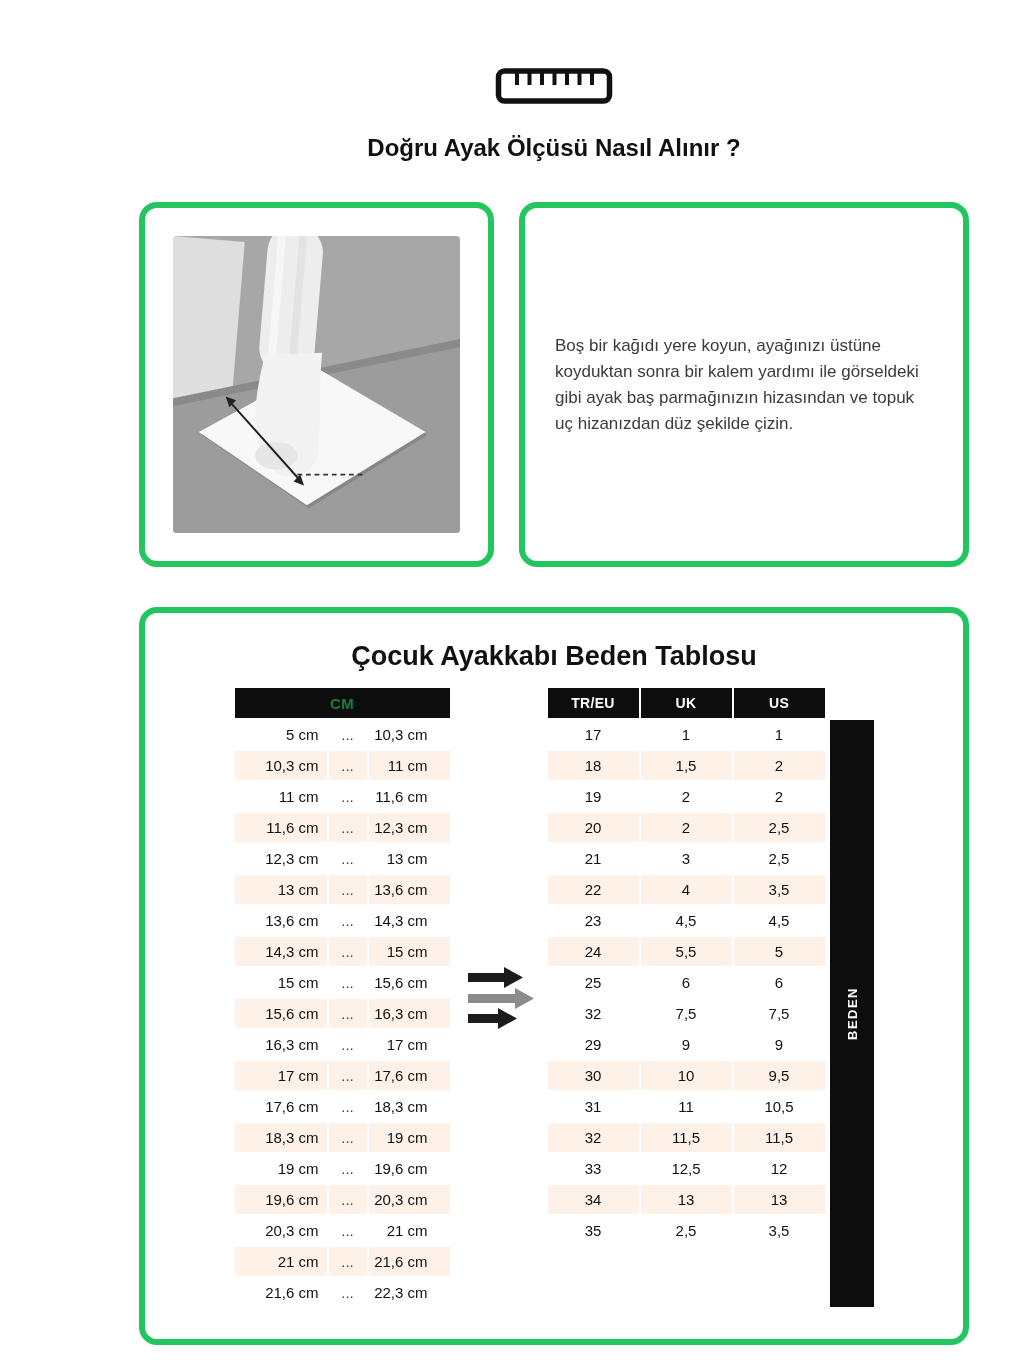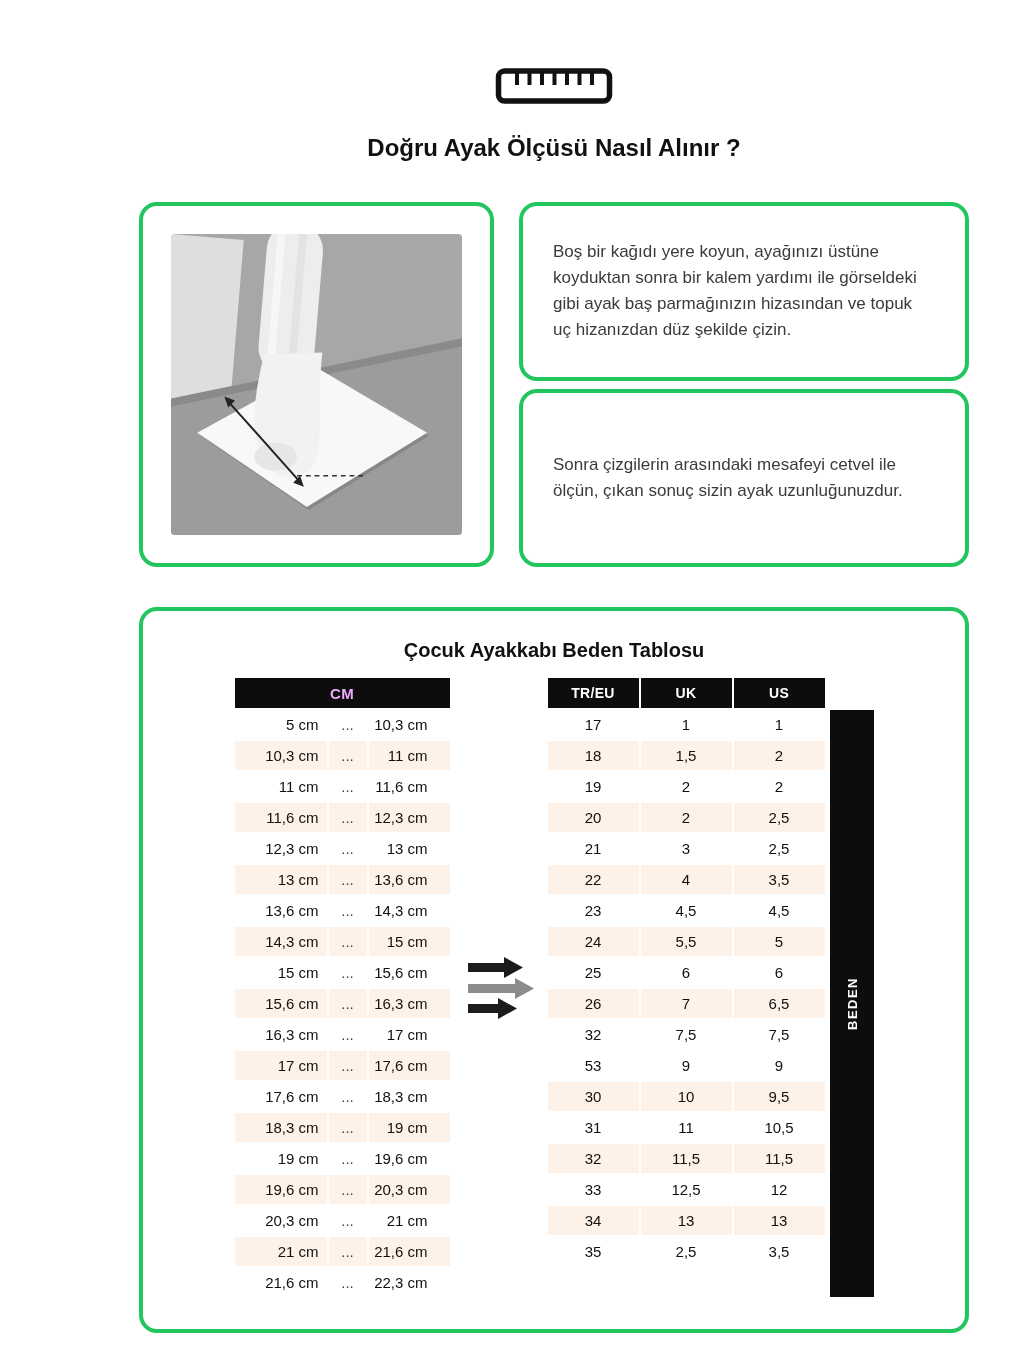--- a/index.html
+++ b/index.html
@@ -10,39 +10,39 @@
     width:1020px;
   }
   .page { width:1020px; height:1360px; padding:14px 95px; overflow:hidden;margin-left:44px; }
 
   
   .hero { text-align:center; }
   .ruler-wrap { margin-top:50px; display:flex; justify-content:center; }
   .page-title { margin:26px 0 0; font-size:24px; font-weight:bold; color:#111; }
 
   
-  .card { background:#fff; border:4px solid #22c55e; border-radius:18px; }
+  .card { background:#fff; border:6px solid #22c55e; border-radius:18px; }
 
   .instructions { display:flex; gap:25px; margin-top:40px; }
   .photo-card { width:355px; height:365px; padding:28px; flex:none; }
   .photo { width:100%; height:100%; border-radius:4px; overflow:hidden; }
   .photo svg { display:block; width:100%; height:100%; }
 
   .text-col { flex:1; display:flex; flex-direction:column; gap:8px; }
   .text-card { flex:1; display:flex; align-items:center; padding:24px 36px 24px 30px; }
   .text-card p { margin:0; font-size:17px; line-height:26px; color:#3b3b3b; }
 
   
   .table-card { margin-top:40px; padding:28px 0 32px; }
-  .table-title { margin:0 0 16px; text-align:center; font-size:20px; font-weight:bold; color:#111; }
+  .table-title { margin:0 0 16px; text-align:center; font-size:27px; font-weight:bold; color:#111; }
 
   .tables { display:flex; justify-content:center; align-items:flex-start; }
 
   .thead {
-    height:30px; background:var(--header-bg,#0d0d0d); color:#f0abfc;
+    height:30px; background:var(--header-bg,#0d0d0d); color:#15803d;
     display:flex; align-items:center; justify-content:center;
     font-weight:bold; font-size:15px; letter-spacing:.3px;
   }
   .trow { height:29px; margin-top:2px; display:grid; column-gap:2px; }
   .cell { display:flex; align-items:center; font-size:15px; color:#111; background:#fff; }
   .trow.alt .cell { background:var(--row-alt,#fdf1e8); }
 
   .cm-table { width:215px; }
   .cm-table .trow { grid-template-columns:92px 38px 1fr; }
   .cell.min  { justify-content:flex-end; padding-right:8px; }
@@ -124,23 +124,20 @@
 
           <line x1="130" y1="241" x2="200" y2="241" stroke="#333" stroke-width="1.6" stroke-dasharray="5 4"></line>
         </svg>
       </div>
     </div>
 
     <div class="text-col">
       <div class="card text-card">
         <p>Boş bir kağıdı yere koyun, ayağınızı üstüne koyduktan sonra bir kalem yardımı ile görseldeki gibi ayak baş parmağınızın hizasından ve topuk uç hizanızdan düz şekilde çizin.</p>
       </div>
-      <div class="card text-card">
-        <p>Sonra çizgilerin arasındaki mesafeyi cetvel ile ölçün, çıkan sonuç sizin ayak uzunluğunuzdur.</p>
-      </div>
     </div>
   </div>
 
   <div class="card table-card">
     <h2 class="table-title">Çocuk Ayakkabı Beden Tablosu</h2>
 
     <div class="tables">
 
       <div class="cm-table">
         <div class="thead">CM</div>
@@ -297,32 +294,27 @@
               <div class="trow alt">
                 <div class="cell num">24</div>
                 <div class="cell num">5,5</div>
                 <div class="cell num">5</div>
               </div>
               <div class="trow">
                 <div class="cell num">25</div>
                 <div class="cell num">6</div>
                 <div class="cell num">6</div>
               </div>
-              <div class="trow alt">
-                <div class="cell num">26</div>
-                <div class="cell num">7</div>
-                <div class="cell num">6,5</div>
-              </div>
               <div class="trow">
                 <div class="cell num">32</div>
                 <div class="cell num">7,5</div>
                 <div class="cell num">7,5</div>
               </div>
               <div class="trow">
-                <div class="cell num">53</div>
+                <div class="cell num">29</div>
                 <div class="cell num">9</div>
                 <div class="cell num">9</div>
               </div>
               <div class="trow alt">
                 <div class="cell num">30</div>
                 <div class="cell num">10</div>
                 <div class="cell num">9,5</div>
               </div>
               <div class="trow">
                 <div class="cell num">31</div>

